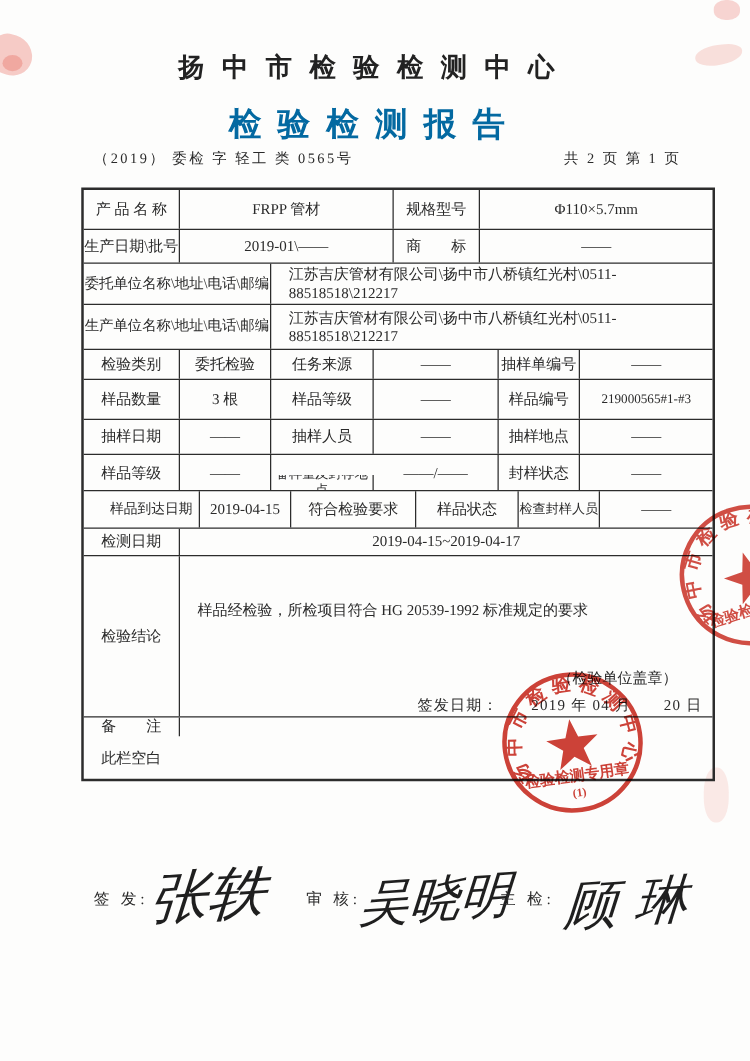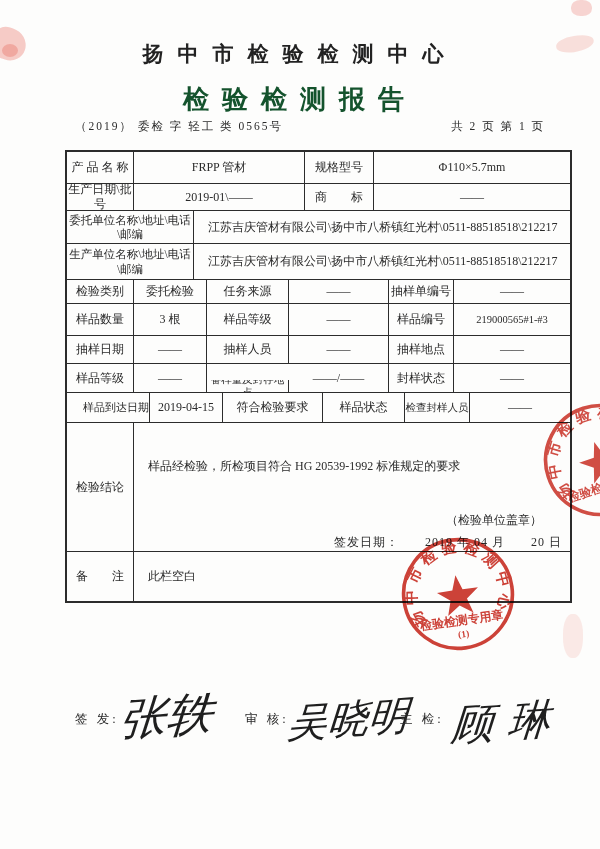--- a/index.html
+++ b/index.html
@@ -11,42 +11,42 @@
   }
   .page{position:absolute;inset:0;}
 
   
   .org{
     position:absolute;top:40px;left:0;width:100%;text-align:center;
     font-size:21px;font-weight:700;letter-spacing:14px;color:#222;
   }
   .title{
     position:absolute;top:82px;left:0;width:100%;text-align:center;
-    font-size:26px;font-weight:700;letter-spacing:13px;color:#14532d;
+    font-size:26px;font-weight:700;letter-spacing:13px;color:#0369a1;
   }
   .docno{position:absolute;top:119px;left:75px;font-size:11.5px;letter-spacing:2px;}
   .pageinfo{position:absolute;top:119px;right:55px;font-size:11.5px;letter-spacing:2px;}
 
   
   .tbl{
     position:absolute;left:65px;top:150px;width:503px;
     border:2px solid #2c2c2c;box-sizing:content-box;background:transparent;
   }
   .row{display:flex;border-bottom:1px solid #2c2c2c;box-sizing:border-box;}
   .row:last-child{border-bottom:none;}
   .cell{
     border-right:1px solid #2c2c2c;box-sizing:border-box;
     display:flex;align-items:center;justify-content:center;
     font-size:12px;text-align:center;line-height:1.25;overflow:hidden;
   }
   .cell:last-child{border-right:none;}
   .grow{flex:1;}
   .left{justify-content:flex-start;text-align:left;padding-left:14px;}
-  .w77{width:67px;}.w171{width:171px;}.w69{width:69px;}
-  .w150{width:127px;font-size:11.5px;}
+  .w77{width:77px;}.w171{width:171px;}.w69{width:69px;}
+  .w150{width:150px;font-size:11.5px;}
   .w73{width:73px;}.w82{width:82px;}.w100{width:100px;}.w65{width:65px;}
   .conc{position:relative;display:block;}
   .conc .c-text{position:absolute;left:14px;top:36px;font-size:12px;}
   .conc .c-sealnote{position:absolute;right:28px;top:90px;font-size:12px;}
   .conc .c-date{position:absolute;right:8px;top:112px;font-size:12px;letter-spacing:1px;}
   .c-date .gap{display:inline-block;width:26px;}
 
   
   .sig-label{position:absolute;font-size:12.5px;letter-spacing:3px;}
   .sig-name{
@@ -151,32 +151,36 @@
 
     <div class="row" style="height:30px;padding-left:16px;">
       <div class="cell w77" style="font-size:11px;">样品到达日期</div>
       <div class="cell w73">2019-04-15</div>
       <div class="cell w100">符合检验要求</div>
       <div class="cell w82">样品状态</div>
       <div class="cell w65" style="font-size:10.5px;">检查封样人员</div>
       <div class="cell grow">——</div>
     </div>
 
+    <div class="row" style="height:22px;">
+      <div class="cell w77">检测日期</div>
+      <div class="cell grow">2019-04-15~2019-04-17</div>
+    </div>
 
 
     <div class="row" style="height:129px;">
       <div class="cell w77">检验结论</div>
       <div class="cell grow conc">
         <div class="c-text">样品经检验，所检项目符合 HG 20539-1992 标准规定的要求</div>
         <div class="c-sealnote">（检验单位盖章）</div>
         <div class="c-date"><span>签发日期：</span><span class="gap"></span><span>2019 年 04 月</span><span class="gap"></span><span>20 日</span></div>
       </div>
     </div>
 
-    <div class="row" style="height:49px;">
+    <div class="row" style="height:49px;flex-direction:column;">
       <div class="cell w77">备　　注</div>
       <div class="cell grow left">此栏空白</div>
     </div>
 
   </div>
 
   <div class="sig-label" style="left:75px;top:711px;">签  发:</div>
   <div class="sig-name" style="left:120px;top:686px;font-size:46px;">张轶</div>
   <div class="sig-label" style="left:245px;top:711px;">审  核:</div>
   <div class="sig-name" style="left:288px;top:692px;font-size:40px;">吴晓明</div>

